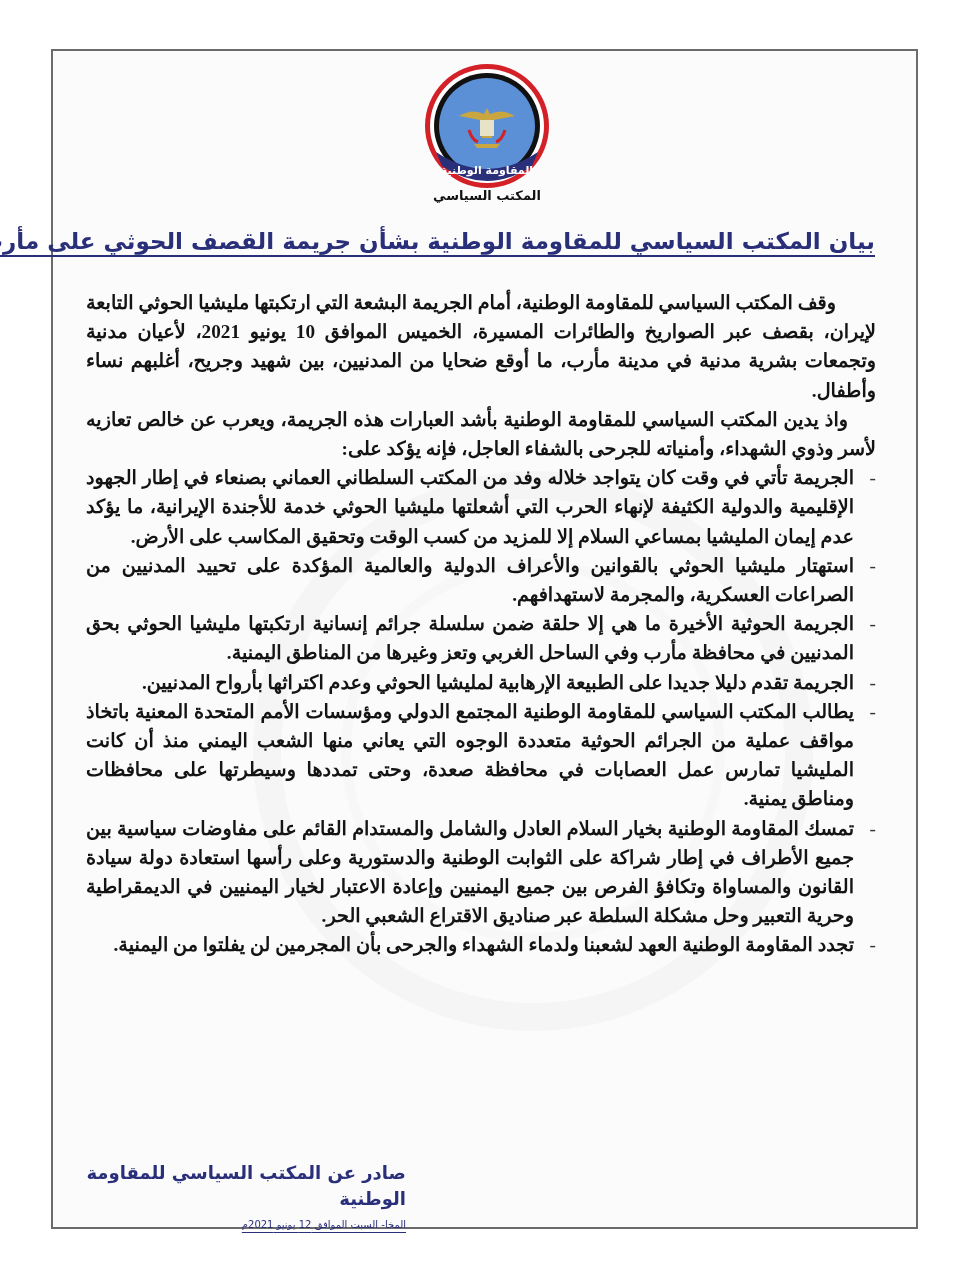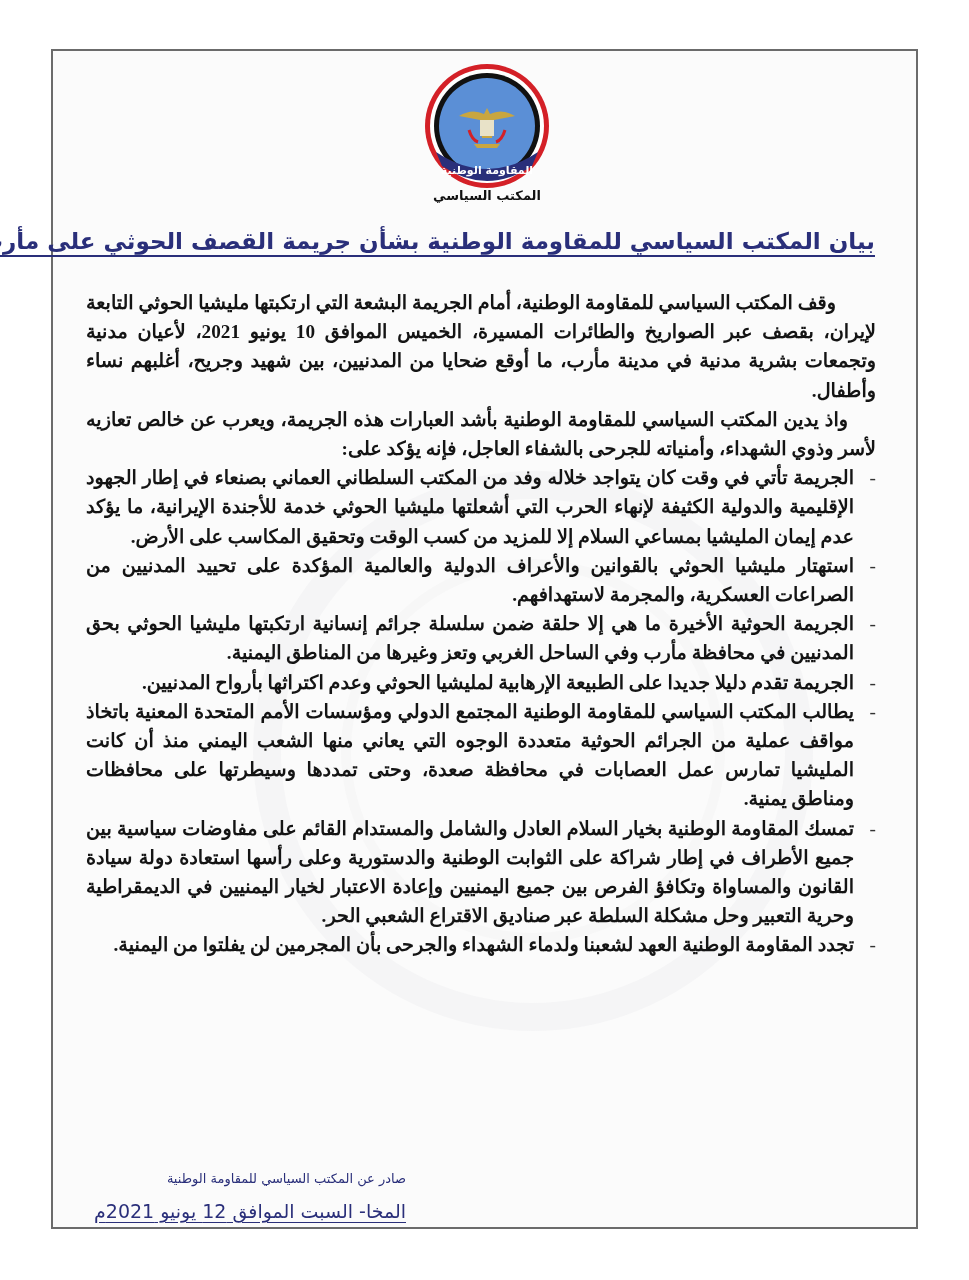--- a/index.html
+++ b/index.html
@@ -39,23 +39,23 @@
   .bullets { list-style:none; margin:0; padding:0; }
   .bullets li { position:relative; padding-right:22px; margin:0; }
   .bullets li .dash {
     position:absolute; right:0; top:0; font-weight:normal; color:#333;
   }
   .signature {
     position:absolute; left:86px; top:1160px; width:320px;
     direction:rtl; text-align:right;
     font-family:"DejaVu Sans", sans-serif; color:#2a2f7a;
   }
-  .sig-line1 { font-weight:normal; font-size:13px; line-height:38px; }
+  .sig-line1 { font-weight:bold; font-size:18px; line-height:26px; }
   .sig-line2 {
-    font-size:19px; line-height:26px; text-decoration:underline;
+    font-size:10px; line-height:26px; text-decoration:underline;
     text-underline-offset:4px;
   }
 </style>
 </head>
 <body>
 
 <div class="frame">
   <div class="watermark">
     <div class="watermark-inner"></div>
   </div>

